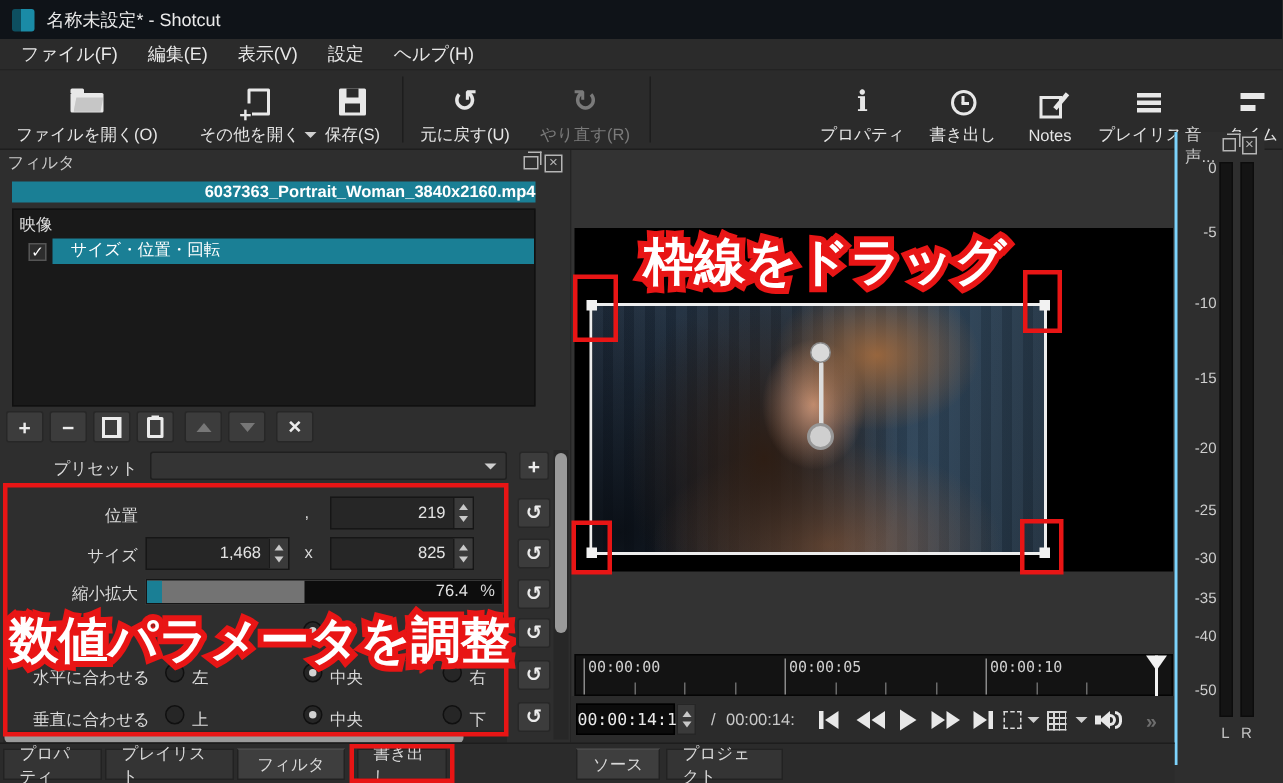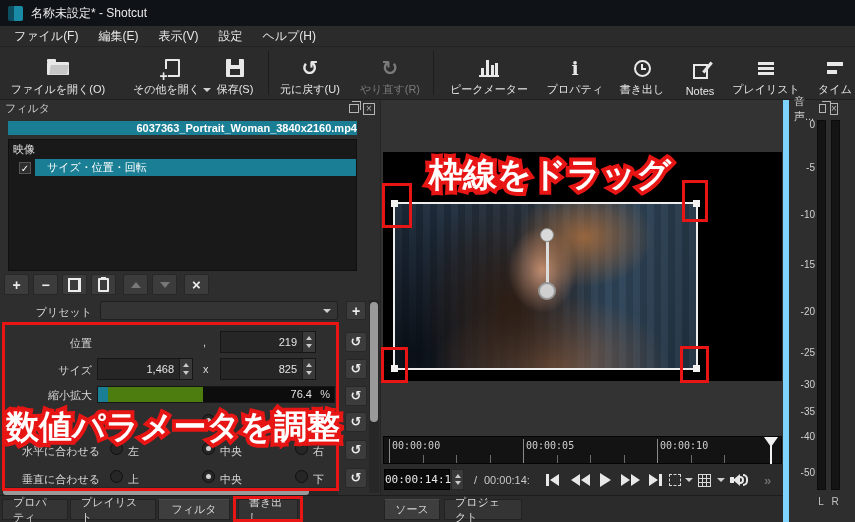--- a/index.html
+++ b/index.html
@@ -105,21 +105,21 @@
 .spin .btns{width:13px;background:#3a3a3a;border-left:1px solid #1a1a1a;display:flex;
   flex-direction:column;align-items:center;justify-content:space-evenly}
 .tri-up{width:0;height:0;border-left:3px solid transparent;border-right:3px solid transparent;
   border-bottom:4px solid #c9c9c9}
 .tri-dn{width:0;height:0;border-left:3px solid transparent;border-right:3px solid transparent;
   border-top:4px solid #c9c9c9}
 .sep{position:absolute;color:#dadada}
 .resetbtn{position:absolute;width:22px;height:20px;background:#3c3c3c;border:1px solid #272727;
   border-radius:2px;color:#ececec;font-weight:bold;font-size:13px;text-align:center;line-height:18px}
 .resetbtn:before{content:"↺"}
-#slider{position:absolute;left:97px;top:286px;width:238px;height:17px;background:#4d7c0f;
+#slider{position:absolute;left:97px;top:286px;width:238px;height:17px;background:#737373;
   border:1px solid #161616;overflow:hidden}
 #sliderfill{position:absolute;left:0;top:0;width:10px;height:100%;background:#1a7f95}
 #sliderval{position:absolute;left:105px;right:0;top:0;bottom:0;background:#0d0d0d;
   color:#e4e4e4;text-align:right;line-height:15px;padding-right:22px}
 #sliderunit{position:absolute;right:4px;top:0;line-height:15px;color:#d8d8d8}
 .radio{position:absolute;width:13px;height:13px;border-radius:50%;background:#262626;border:1px solid #101010}
 .radio.sel:after{content:"";position:absolute;left:3px;top:3px;width:5px;height:5px;
   border-radius:50%;background:#d2d2d2}
 .rlabel{position:absolute;color:#dadada}
 #vscroll{position:absolute;left:369px;top:200px;width:10px;height:193px;background:#272727}
@@ -185,22 +185,22 @@
 .ic-vol .sb{position:absolute;left:0;top:4px;width:4px;height:6px;background:#e8e8e8}
 .ic-vol .sc{position:absolute;left:3px;top:1px;width:0;height:0;border-top:6px solid transparent;
   border-bottom:6px solid transparent;border-right:7px solid #e8e8e8}
 .ic-vol .w1{position:absolute;left:10px;top:3px;width:4px;height:8px;border:2px solid #e8e8e8;
   border-left:none;border-radius:0 6px 6px 0}
 .ic-vol .w2{position:absolute;left:13px;top:1px;width:5px;height:12px;border:2px solid #e8e8e8;
   border-left:none;border-radius:0 8px 8px 0}
 .g-more:before{content:"»";color:#6e6e6e;font-weight:bold;font-size:13px}
 
 
-#mpanel{position:absolute;left:783px;top:100px;width:60px;height:422px;background:#2e2e2e;
-  border-left:6px solid #7dd3fc}
+#mpanel{position:absolute;left:783px;top:88px;width:60px;height:422px;background:#2e2e2e;
+  border-left:2px solid #7dd3fc}
 .mlab{position:absolute;left:2px;width:24px;text-align:right;color:#cfcfcf;font-size:10px}
 .mbar{position:absolute;top:20px;width:9px;height:370px;background:#141414;border:1px solid #0c0c0c}
 .chlab{position:absolute;top:396px;width:10px;text-align:center;color:#c4c4c4;font-size:10px}
 
 
 .anno-svg{position:absolute;pointer-events:none}
 .anno-text{fill:#fff;stroke:#e81515;stroke-width:8px;paint-order:stroke;
   font-weight:bold;font-family:"Liberation Sans","DejaVu Sans",sans-serif}
 </style>
 </head>
@@ -246,31 +246,20 @@
     <div class="vsep" style="left:268px"></div>
     <div class="tb" style="left:272px;width:76px">
       <span class="ico glyph g-undo"></span>
       <span class="lbl">元に戻す(U)</span>
     </div>
     <div class="tb dis" style="left:352px;width:76px">
       <span class="ico glyph g-redo"></span>
       <span class="lbl">やり直す(R)</span>
     </div>
     <div class="vsep" style="left:433px"></div>
-    <div class="tb" style="left:438px;width:102px">
-      <span class="ico">
-          <span class="ic-meter">
-            <i style="left:2px;height:7px"></i>
-            <i style="left:7px;height:15px"></i>
-            <i style="left:12px;height:10px"></i>
-            <i style="left:16px;height:12px"></i>
-          </span>
-        </span>
-      <span class="lbl">ピークメーター</span>
-    </div>
     <div class="tb" style="left:542px;width:66px">
       <span class="ico ic-info">i</span>
       <span class="lbl">プロパティ</span>
     </div>
     <div class="tb" style="left:612px;width:60px">
       <span class="ico">
           <span class="ic-clock"></span>
         </span>
       <span class="lbl">書き出し</span>
     </div>

